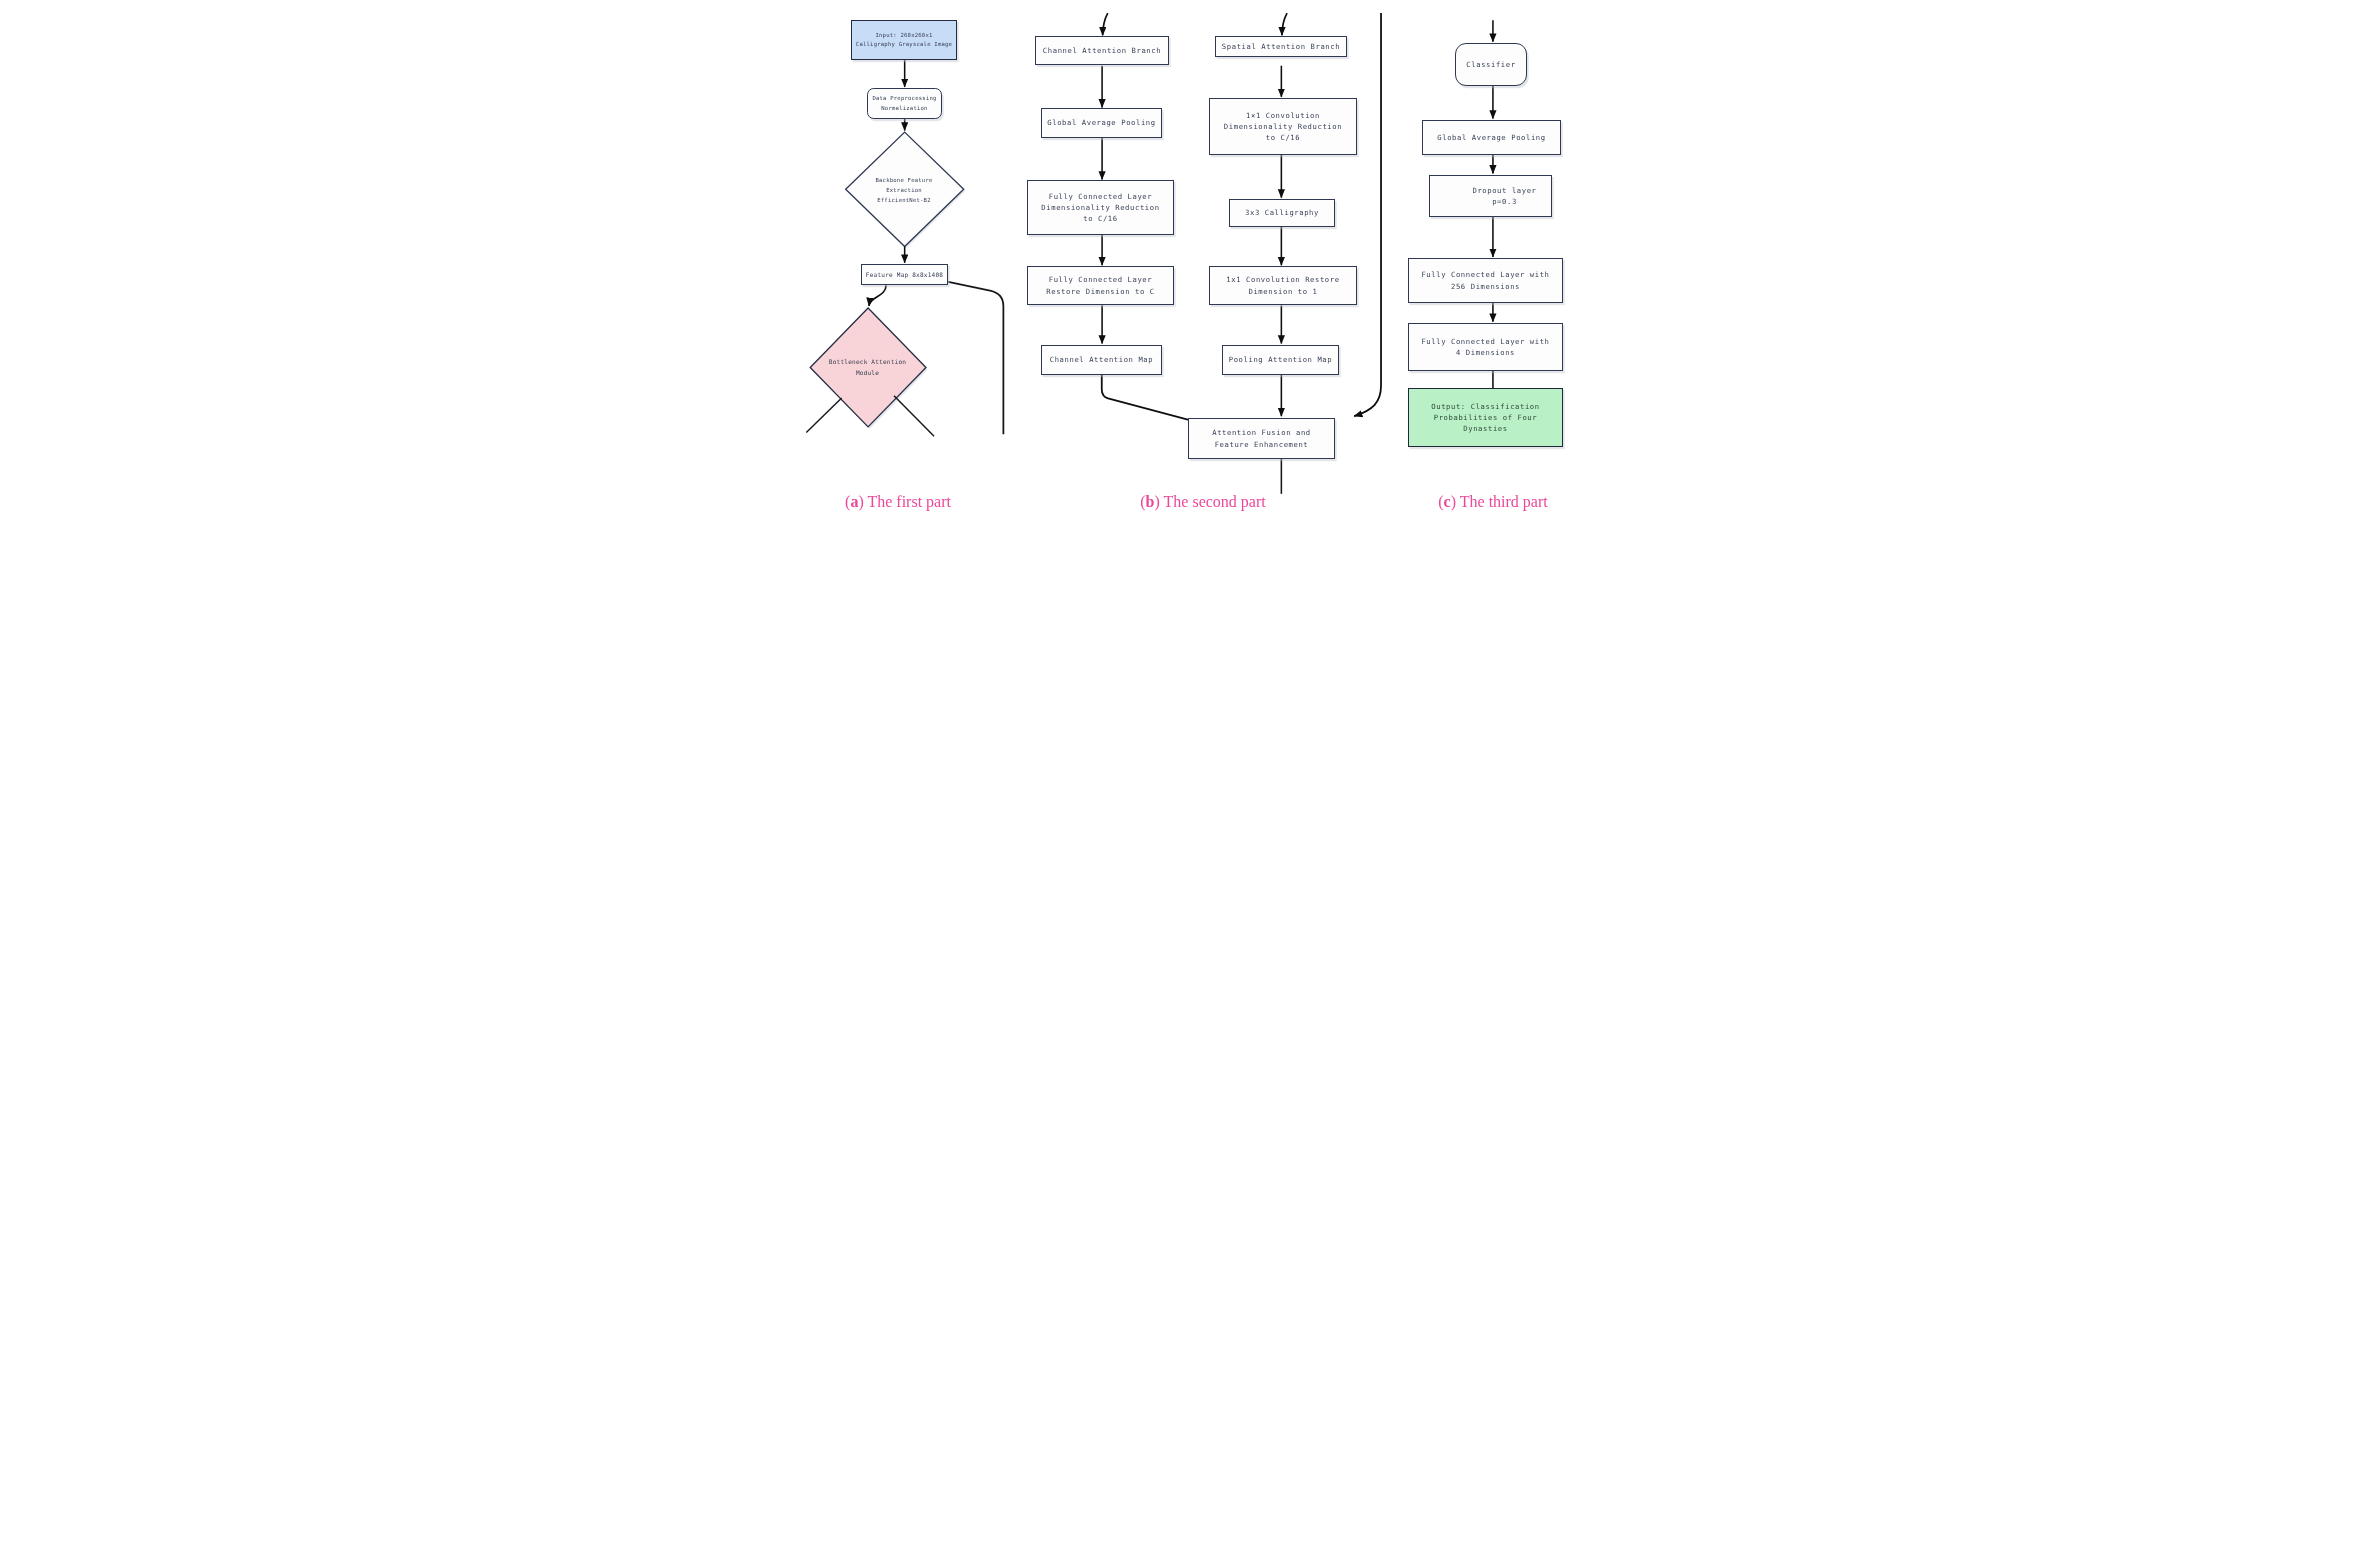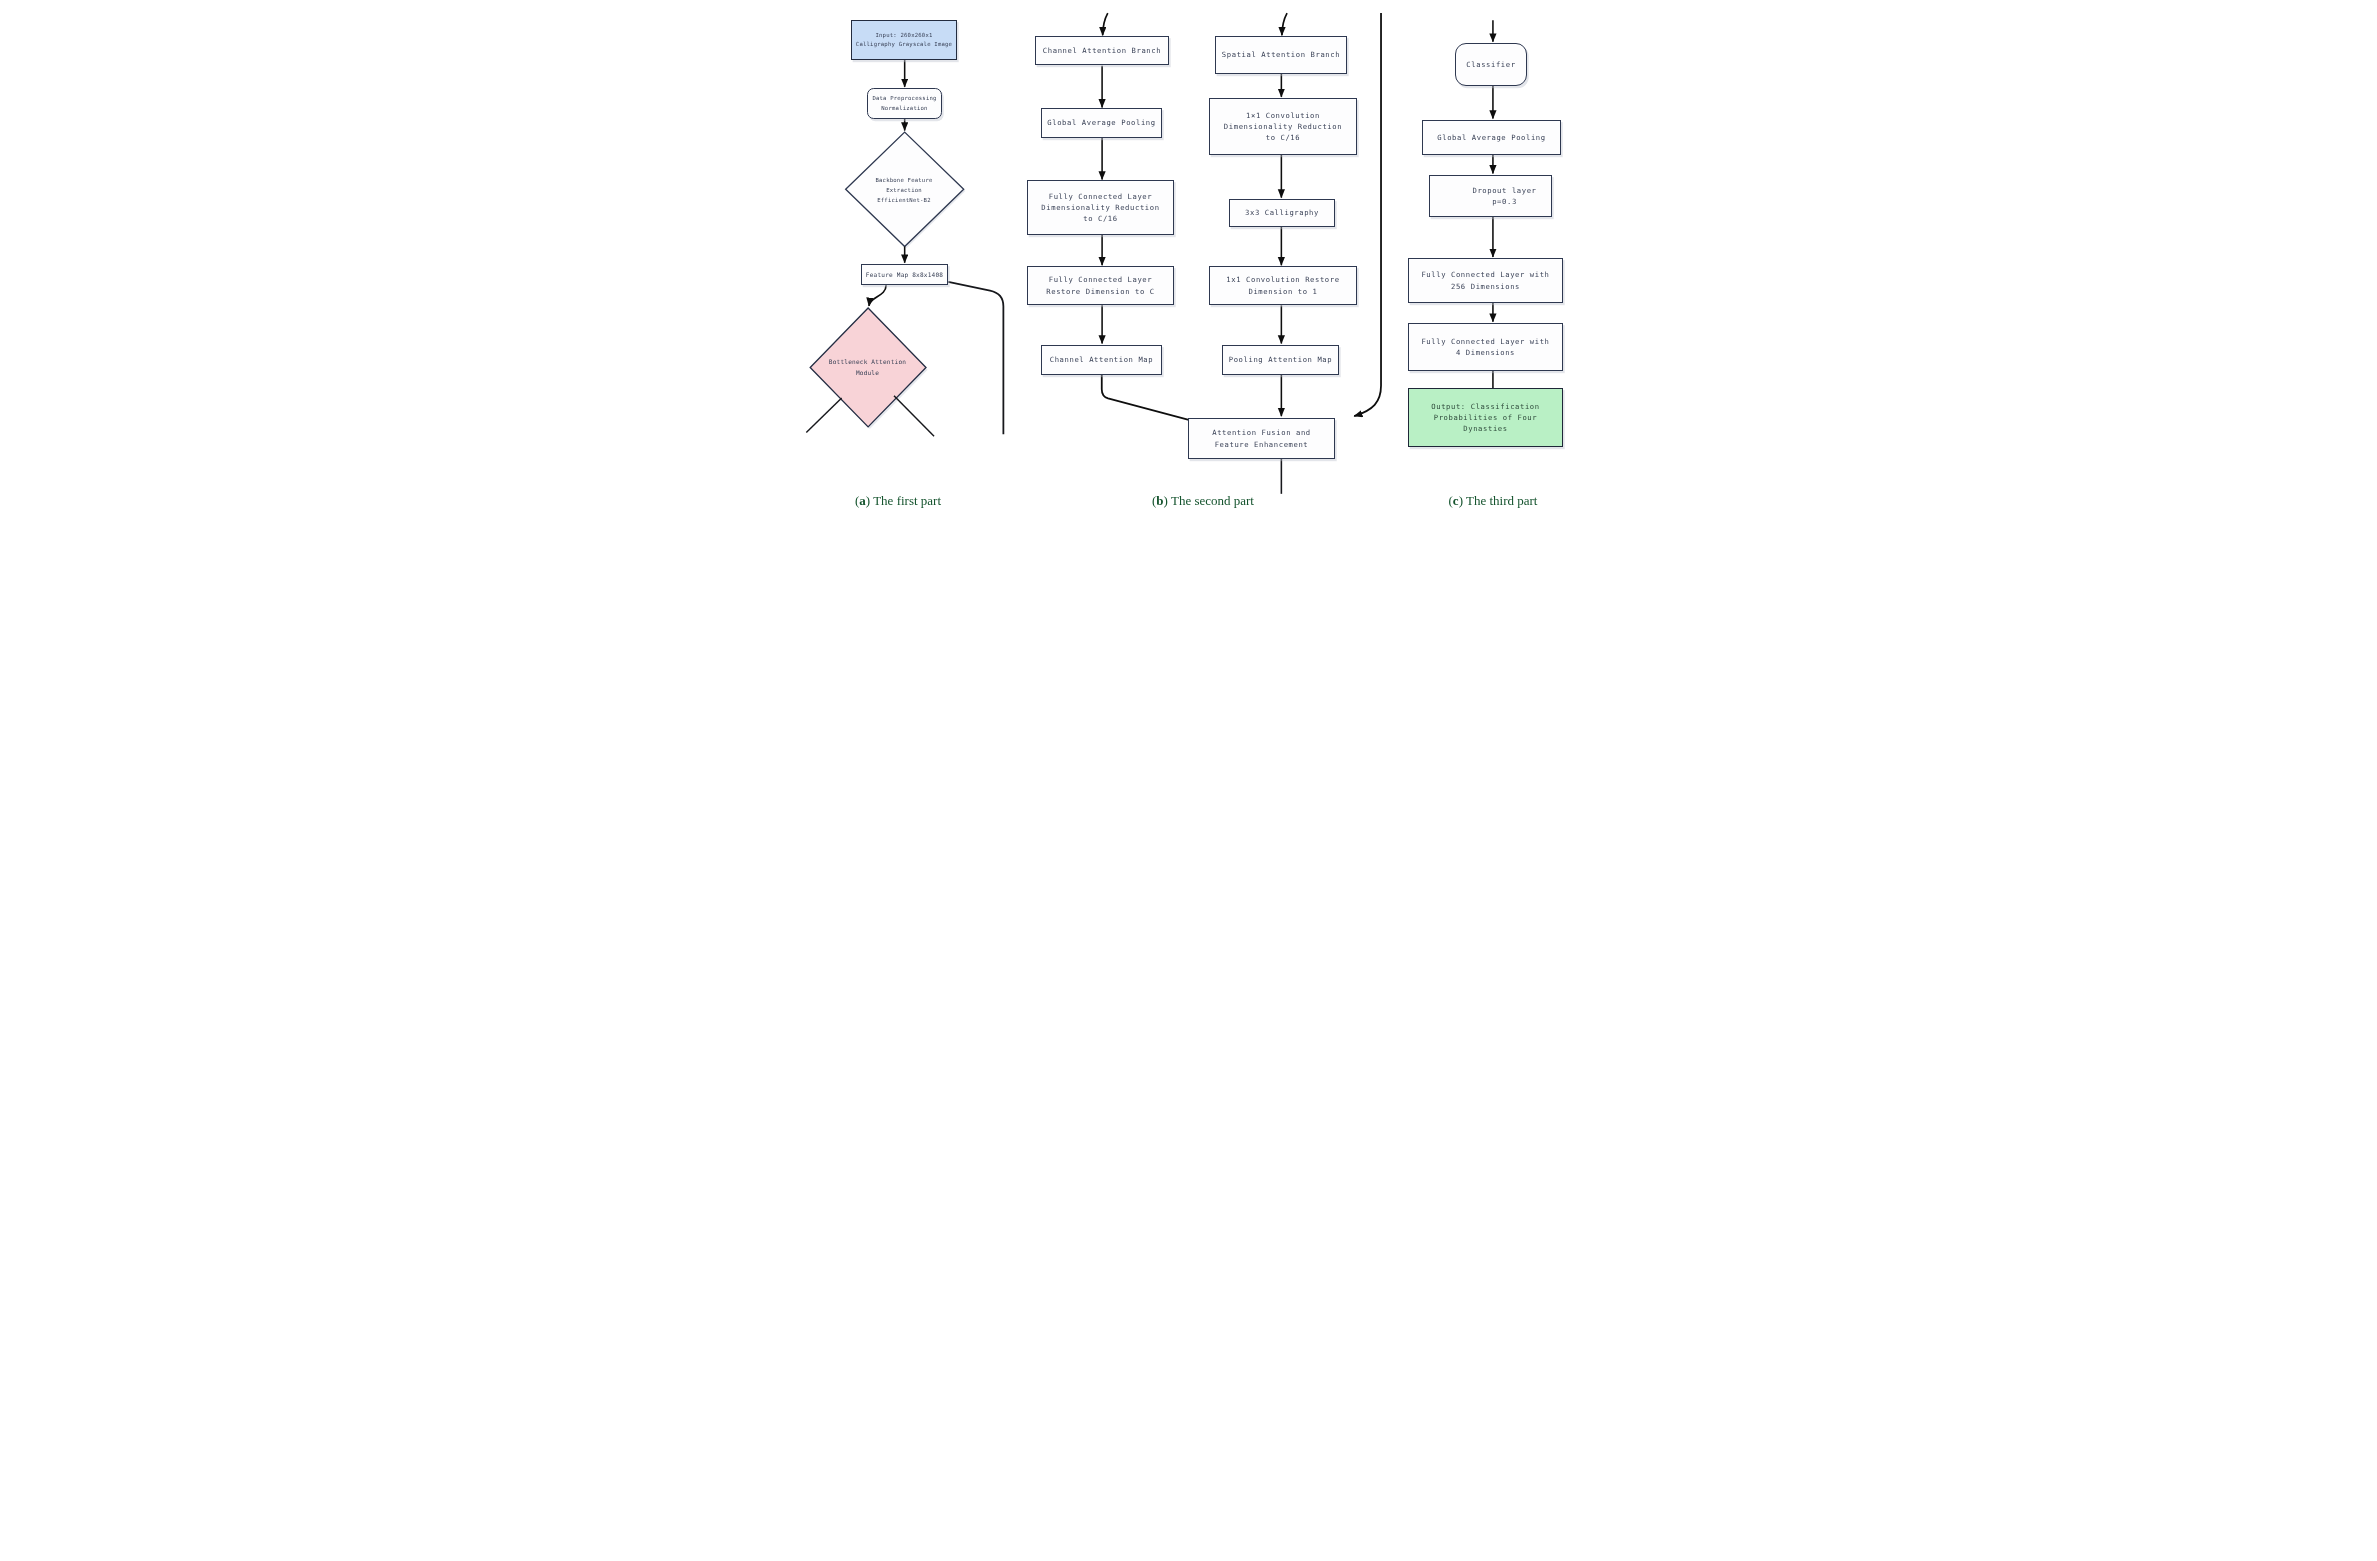--- a/index.html
+++ b/index.html
@@ -34,21 +34,21 @@
   .fill-green{background:#b9f0c5;color:#2e4a3b;}
   .diamond-label{
     position:absolute;display:flex;align-items:center;justify-content:center;
     text-align:center;color:#3a4257;white-space:pre-line;
     background:transparent;border:none;box-shadow:none;
     line-height:1.8;
   }
   .caption{
     position:absolute;
     font-family:"Liberation Serif", serif;
-    font-size:13px;color:#14532d;
+    font-size:16px;color:#ec4899;
     transform:translateX(-50%);
     white-space:nowrap;
   }
   .caption b{font-weight:bold;}
 </style>
 </head>
 <body>
 
 <div class="canvas">
 
@@ -116,21 +116,21 @@
 
   <div class="node" style="left:235px;top:180px;width:147px;height:55px;">Fully Connected Layer
 Dimensionality Reduction
 to C/16</div>
 
   <div class="node" style="left:235px;top:266px;width:147px;height:39px;">Fully Connected Layer
 Restore Dimension to C</div>
 
   <div class="node" style="left:249px;top:345px;width:121px;height:29.5px;">Channel Attention Map</div>
 
-  <div class="node" style="left:423px;top:36px;width:132px;height:38px;">Spatial Attention Branch</div>
+  <div class="node" style="left:423px;top:36px;width:132px;height:21px;">Spatial Attention Branch</div>
 
   <div class="node" style="left:417px;top:98px;width:148px;height:57px;">1×1 Convolution
 Dimensionality Reduction
 to C/16</div>
 
   <div class="node" style="left:437px;top:199px;width:106px;height:27.6px;">3x3 Calligraphy</div>
 
   <div class="node" style="left:417px;top:266px;width:148px;height:39px;">1x1 Convolution Restore
 Dimension to 1</div>
 

